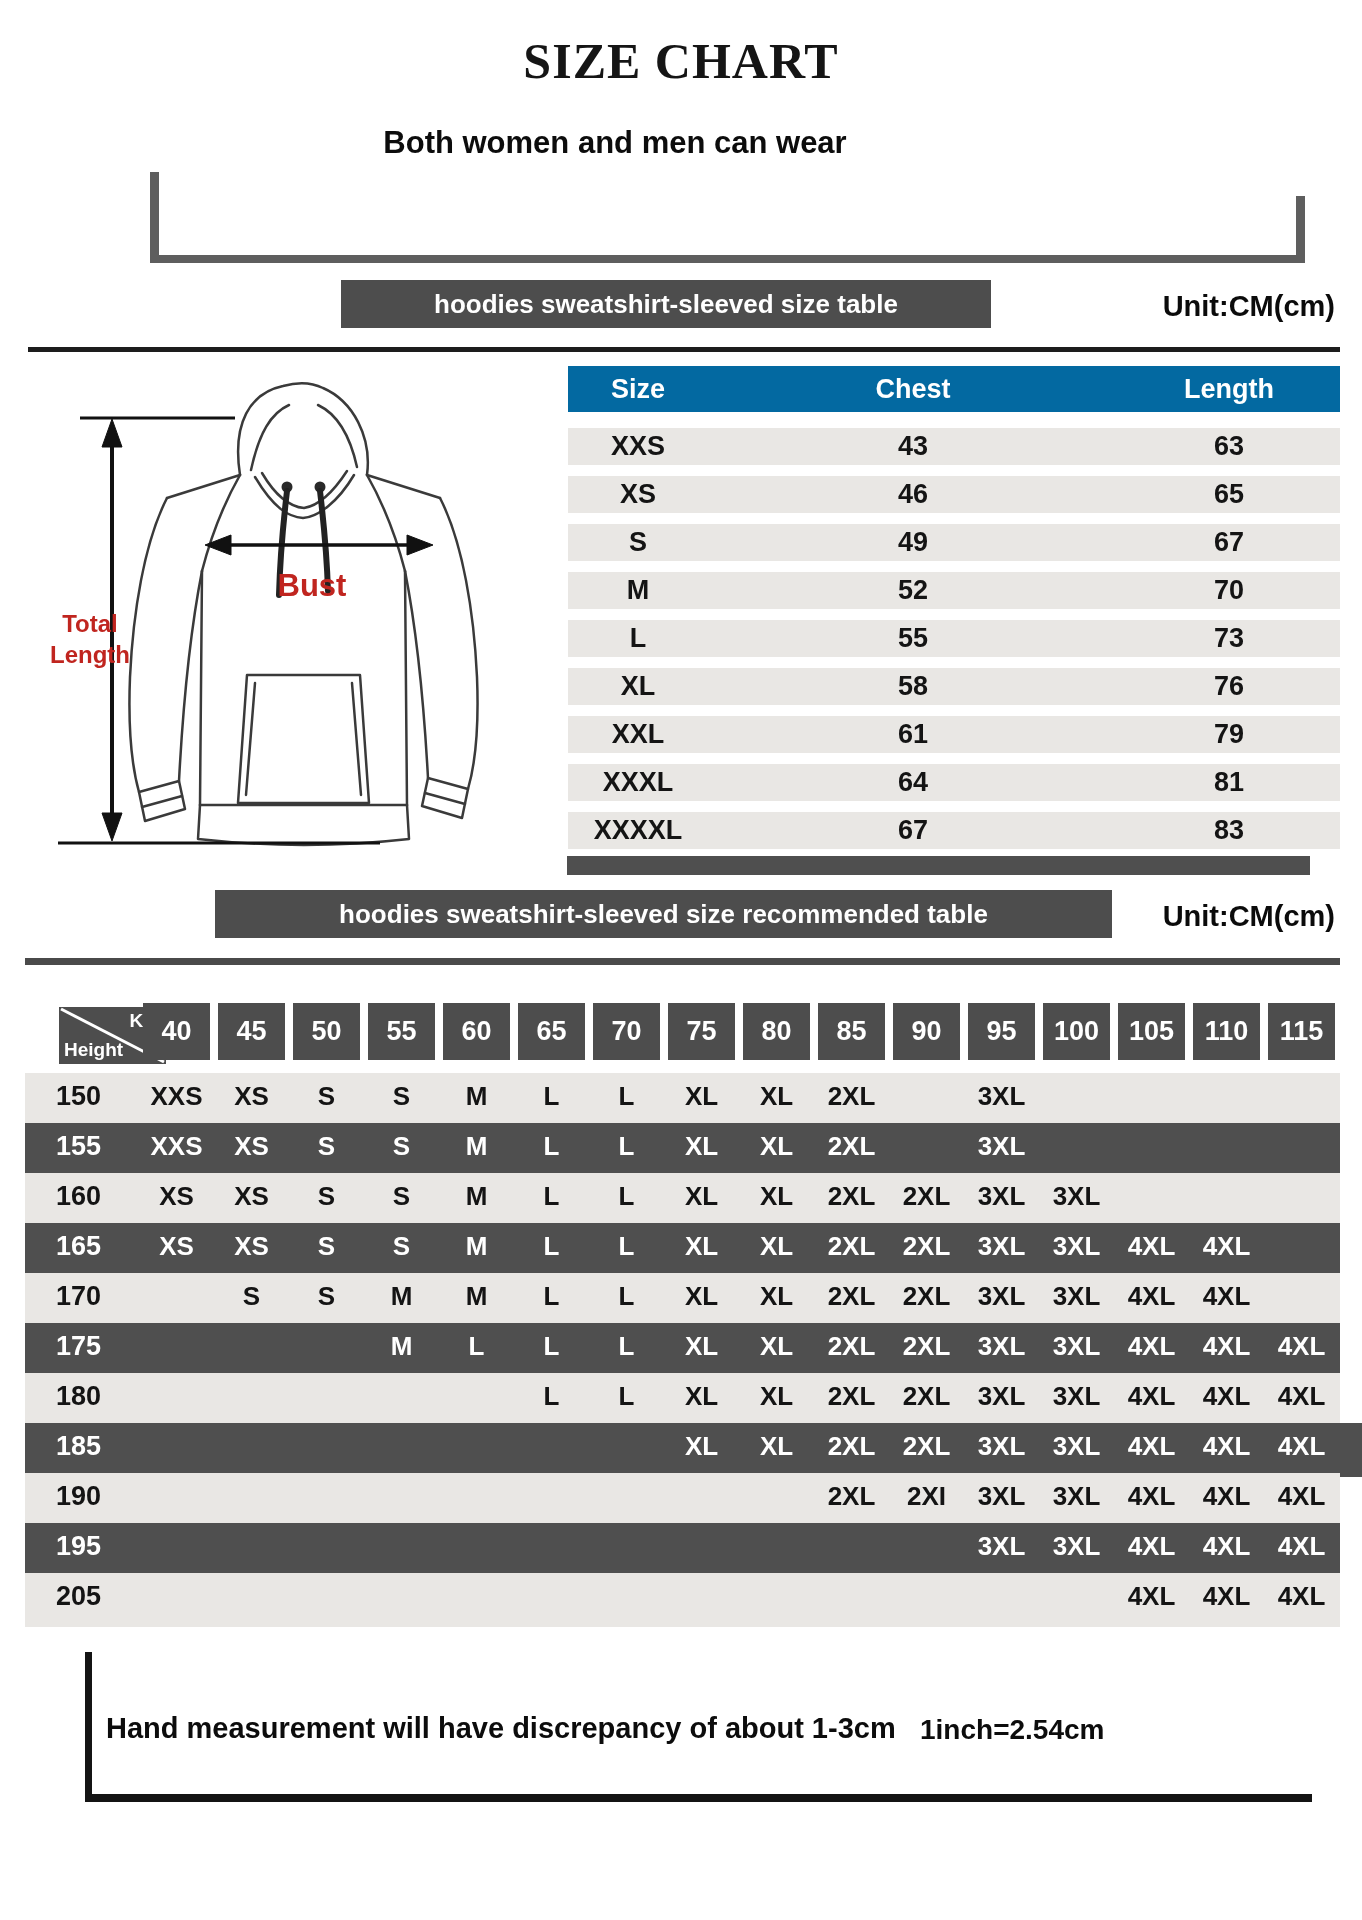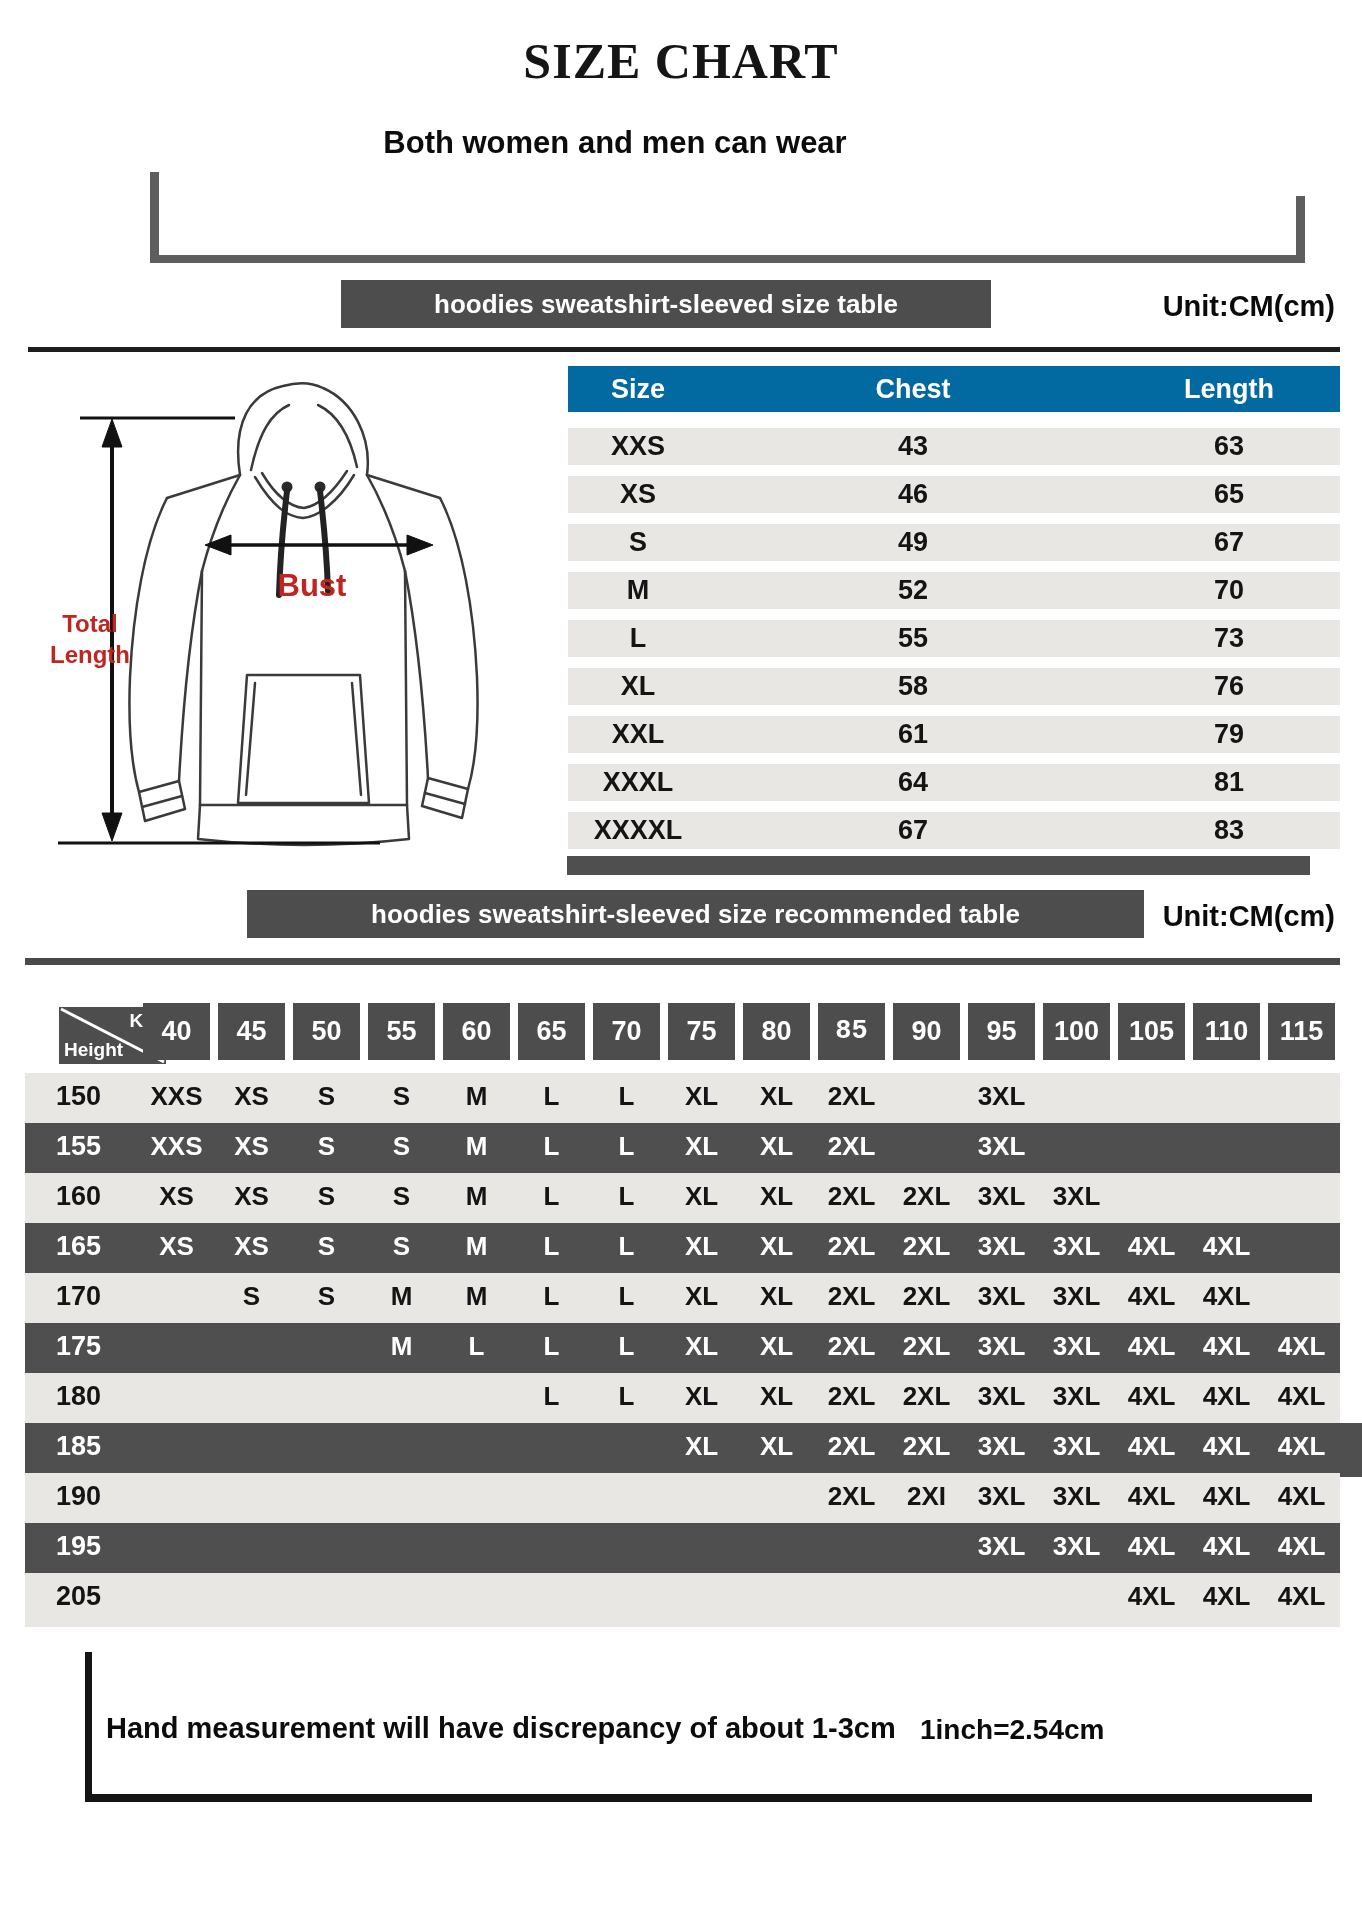--- a/index.html
+++ b/index.html
@@ -23,21 +23,21 @@
   }
   .banner-border-left{left:150px;top:172px;width:9px;height:91px;background:#5e5e5e;}
   .banner-border-bottom{left:150px;top:255px;width:1155px;height:8px;background:#5e5e5e;}
   .banner-border-right{left:1296px;top:196px;width:9px;height:67px;background:#5e5e5e;}
 
   
   .sec-bar{
     background:#4d4d4d;color:#ffffff;font-weight:bold;text-align:center;
   }
   .sec1-bar{left:341px;top:280px;width:650px;height:48px;font-size:26px;line-height:48px;}
-  .sec2-bar{left:215px;top:890px;width:897px;height:48px;font-size:26px;line-height:48px;margin-left:32px;}
+  .sec2-bar{left:215px;top:890px;width:897px;height:48px;font-size:26px;line-height:48px;}
   .unit-label{
     width:215px;text-align:right;font-weight:bold;font-size:29px;color:#0b0b0b;
   }
   .unit1{left:1120px;top:290px;}
   .unit2{left:1120px;top:900px;}
 
   .divider1{left:28px;top:347px;width:1312px;height:5px;background:#1d1d1d;}
   .divider2{left:25px;top:958px;width:1315px;height:7px;background:#4a4a4a;}
 
   
@@ -224,21 +224,21 @@
   <div id="matrix-head">
       <div class="kg-cell" style="left: 118px;">40</div>
       <div class="kg-cell" style="left: 193px;">45</div>
       <div class="kg-cell" style="left: 268px;">50</div>
       <div class="kg-cell" style="left: 343px;">55</div>
       <div class="kg-cell" style="left: 418px;">60</div>
       <div class="kg-cell" style="left: 493px;">65</div>
       <div class="kg-cell" style="left: 568px;">70</div>
       <div class="kg-cell" style="left: 643px;">75</div>
       <div class="kg-cell" style="left: 718px;">80</div>
-      <div class="kg-cell" style="left: 793px; font-family: Liberation Mono, monospace;">85</div>
+      <div class="kg-cell" style="left: 793px;">85</div>
       <div class="kg-cell" style="left: 868px;">90</div>
       <div class="kg-cell" style="left: 943px;">95</div>
       <div class="kg-cell" style="left: 1018px;">100</div>
       <div class="kg-cell" style="left: 1093px;">105</div>
       <div class="kg-cell" style="left: 1168px;">110</div>
       <div class="kg-cell" style="left: 1243px;">115</div>
     </div>
   <div id="matrix-rows">
       <div class="m-row m-light" style="top: 70px;">
         <span class="m-label">150</span>

